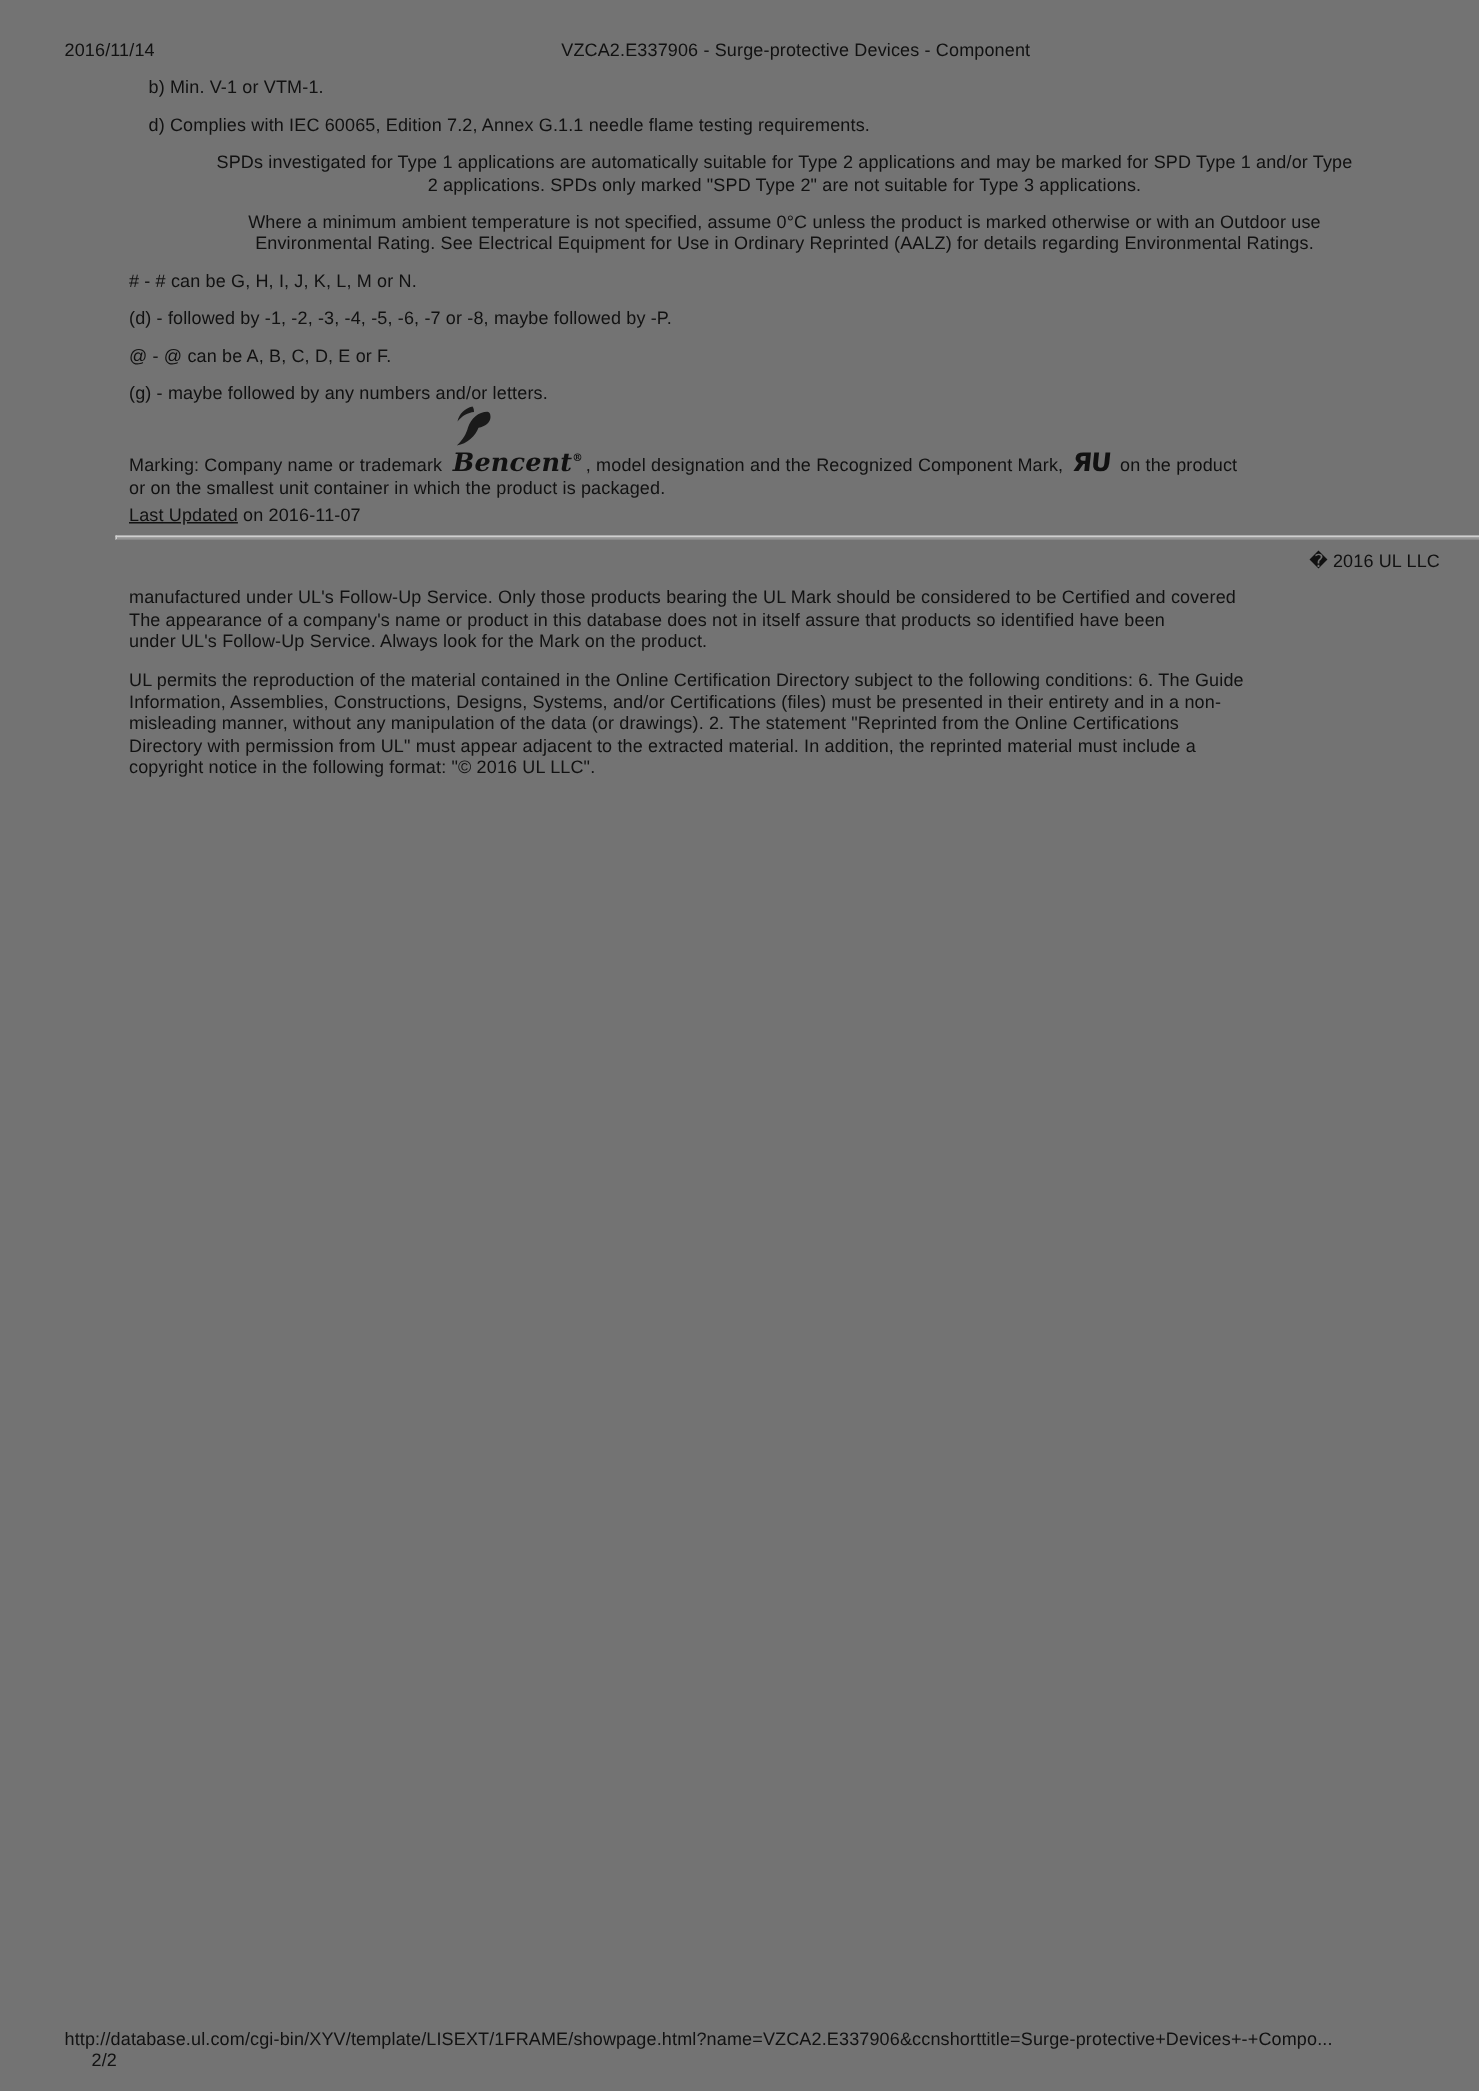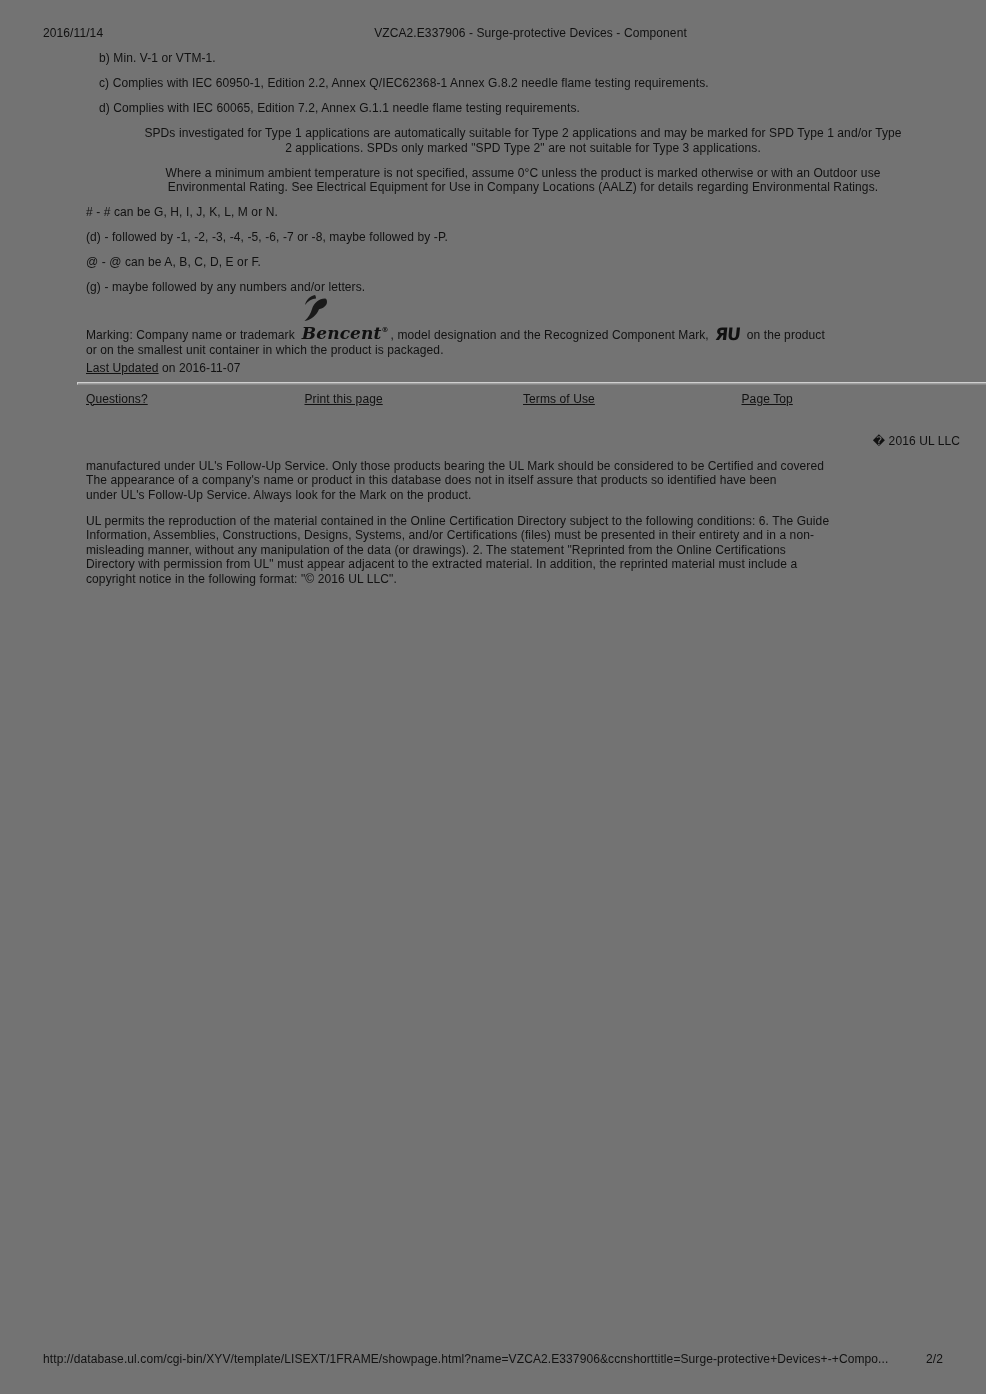--- a/index.html
+++ b/index.html
@@ -71,49 +71,48 @@
   .links-row .cell { width: 220px; }
 
   .copyright { text-align: right; margin: 0 0 10px 0; }
 
   .legal-p1 { margin: 0 0 11.5px 0; }
   .legal-p2 { margin: 0; }
 
   
   .print-footer {
     position: absolute; top: 1352px; left: 43px; right: 43px;
-    display: flex; justify-content: space-between; white-space: nowrap;
+    display: flex; justify-content: space-between; white-space: nowrap; flex-direction: column;
   }
   .pf-url { overflow: hidden; }
   .pf-page { margin-left: 18px; }
 </style>
 </head>
 <body>
 
 <div class="page">
 
   <div class="print-header">
     <span class="ph-date">2016/11/14</span>
     <span class="ph-title">VZCA2.E337906 - Surge-protective Devices - Component</span>
   </div>
 
   <div class="content">
 
     <div class="tline block first indent">b) Min. V-1 or VTM-1.</div>
-    <div class="tline block indent">c) Complies with IEC 60950-1, Edition 2.2, Annex Q/IEC62368-1 Annex G.8.2 needle flame testing requirements.</div>
     <div class="tline block indent">d) Complies with IEC 60065, Edition 7.2, Annex G.1.1 needle flame testing requirements.</div>
 
     <div class="para">
       <div class="tline">SPDs investigated for Type 1 applications are automatically suitable for Type 2 applications and may be marked for SPD Type 1 and/or Type</div>
       <div class="tline">2 applications. SPDs only marked "SPD Type 2" are not suitable for Type 3 applications.</div>
     </div>
 
     <div class="para">
       <div class="tline">Where a minimum ambient temperature is not specified, assume 0°C unless the product is marked otherwise or with an Outdoor use</div>
-      <div class="tline">Environmental Rating. See Electrical Equipment for Use in Company Locations (AALZ) for details regarding Environmental Ratings.</div>
+      <div class="tline">Environmental Rating. See Electrical Equipment for Use in Ordinary Reprinted (AALZ) for details regarding Environmental Ratings.</div>
     </div>
 
     <div class="tline block"># - # can be G, H, I, J, K, L, M or N.</div>
     <div class="tline block">(d) - followed by -1, -2, -3, -4, -5, -6, -7 or -8, maybe followed by -P.</div>
     <div class="tline block">@ - @ can be A, B, C, D, E or F.</div>
     <div class="tline block">(g) - maybe followed by any numbers and/or letters.</div>
 
     <div class="marking">
       <div class="marking-line1">
         <span>Marking: Company name or trademark</span>
@@ -133,26 +132,20 @@
       </div>
       <div class="tline">or on the smallest unit container in which the product is packaged.</div>
     </div>
 
     <div class="tline last-updated">
       <span class="ul-link">Last Updated</span><span> on 2016-11-07</span>
     </div>
 
     <div class="rule"></div>
 
-    <div class="links-row">
-      <div class="cell"><span class="ul-link">Questions?</span></div>
-      <div class="cell"><span class="ul-link">Print this page</span></div>
-      <div class="cell"><span class="ul-link">Terms of Use</span></div>
-      <div class="cell"><span class="ul-link">Page Top</span></div>
-    </div>
 
     <div class="tline copyright">� 2016 UL LLC</div>
 
     <div class="legal-p1">
       <div class="tline">manufactured under UL's Follow-Up Service. Only those products bearing the UL Mark should be considered to be Certified and covered</div>
       <div class="tline">The appearance of a company's name or product in this database does not in itself assure that products so identified have been</div>
       <div class="tline">under UL's Follow-Up Service. Always look for the Mark on the product.</div>
     </div>
 
     <div class="legal-p2">

